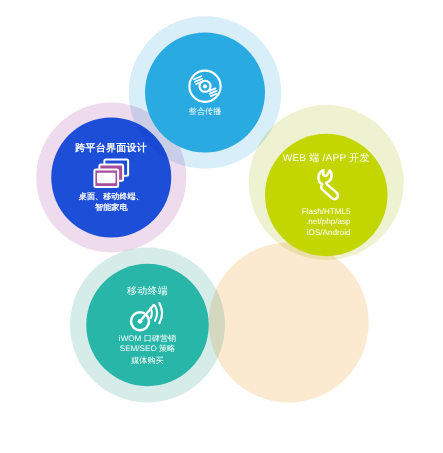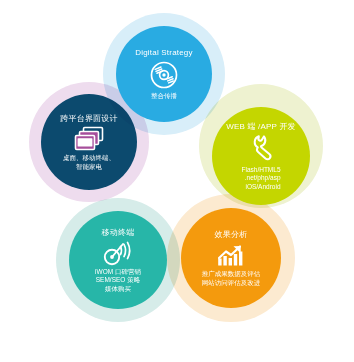--- a/index.html
+++ b/index.html
@@ -93,21 +93,21 @@
 <body style="background: rgb(255, 255, 255);">
 
 <div id="diagram" style="background: rgb(255, 255, 255);">
 
   <div class="halo" id="halo-ui-design" style="background: rgb(238, 220, 238);"></div>
   <div class="halo" id="halo-web-app" style="background: rgb(238, 242, 208);"></div>
   <div class="halo" id="halo-promotion" style="background: rgb(214, 236, 233);"></div>
   <div class="halo" id="halo-analytics" style="background: rgb(252, 234, 208);"></div>
   <div class="halo" id="halo-digital-strategy" style="background: rgb(216, 238, 249);"></div>
 
-  <div class="node" id="node-ui-design" style="background: #0c4a6e;">
+  <div class="node" id="node-ui-design" style="background: #1d4ed8; font-weight: bold;">
     <div class="node-title">跨平台界面设计</div>
     <div class="node-icon">
       <svg width="30" height="26" viewBox="0 0 30 26">
         <rect x="9.5" y="1.5" width="19" height="13" rx="1.2" fill="none" stroke="#ffffff" stroke-width="1.6"></rect>
         <rect x="5.5" y="5.5" width="19" height="13" rx="1.2" fill="#a64e9b" stroke="#ffffff" stroke-width="1.6"></rect>
         <rect x="1.5" y="9.5" width="19" height="14" rx="1.2" fill="#a64e9b" stroke="#ffffff" stroke-width="1.6"></rect>
         <rect x="3.6" y="12.2" width="14.8" height="8.4" rx="0.6" fill="#ffffff"></rect>
       </svg>
     </div>
     <div class="node-desc">
@@ -142,41 +142,22 @@
         <path d="M25.5 18.6 A17 17 0 0 0 25.5 2.4" fill="none" stroke="#ffffff" stroke-width="1.7" stroke-linecap="round"></path>
       </svg>
     </div>
     <div class="node-desc">
       <div>iWOM 口碑营销</div>
       <div>SEM/SEO 策略</div>
       <div>媒体购买</div>
     </div>
   </div>
 
-  <div class="node" id="node-analytics" style="background: rgb(244, 154, 13);">
-    <div class="node-title">效果分析</div>
-    <div class="node-icon">
-      <svg width="30" height="26" viewBox="0 0 30 26">
-        <path d="M3 16 L10 9.5 L15 13 L24 4.5" fill="none" stroke="#ffffff" stroke-width="2.2" stroke-linejoin="round" stroke-linecap="round"></path>
-        <path d="M17.5 4.2 L24.8 4.0 L24.6 11.2 Z" fill="#ffffff"></path>
-        <rect x="2.2" y="16.5" width="3.4" height="7.0" fill="#ffffff"></rect>
-        <rect x="7.4" y="14.0" width="3.4" height="9.5" fill="#ffffff"></rect>
-        <rect x="12.6" y="16.0" width="3.4" height="7.5" fill="#ffffff"></rect>
-        <rect x="17.8" y="12.0" width="3.4" height="11.5" fill="#ffffff"></rect>
-        <rect x="23.0" y="9.5" width="3.4" height="14.0" fill="#ffffff"></rect>
-      </svg>
-    </div>
-    <div class="node-desc">
-      <div>推广成果数据及评估</div>
-      <div>网站访问评估及改进</div>
-    </div>
-  </div>
 
   <div class="node" id="node-digital-strategy" style="background: rgb(41, 171, 226);">
-    <div class="node-title">Digital Strategy</div>
     <div class="node-icon">
       <svg width="30" height="30" viewBox="0 0 30 30">
         <circle cx="15" cy="15" r="12.5" fill="none" stroke="#ffffff" stroke-width="1.7"></circle>
         <circle cx="15" cy="15" r="4.4" fill="none" stroke="#ffffff" stroke-width="1.7"></circle>
         <circle cx="15" cy="15" r="1.7" fill="#ffffff"></circle>
         <g stroke="#ffffff" stroke-width="1.5" stroke-linecap="round">
           <path d="M6.2 9.4  L12.0 7.0"></path>
           <path d="M7.0 11.4 L12.8 9.0"></path>
           <path d="M7.9 13.3 L13.3 11.1"></path>
         </g>

